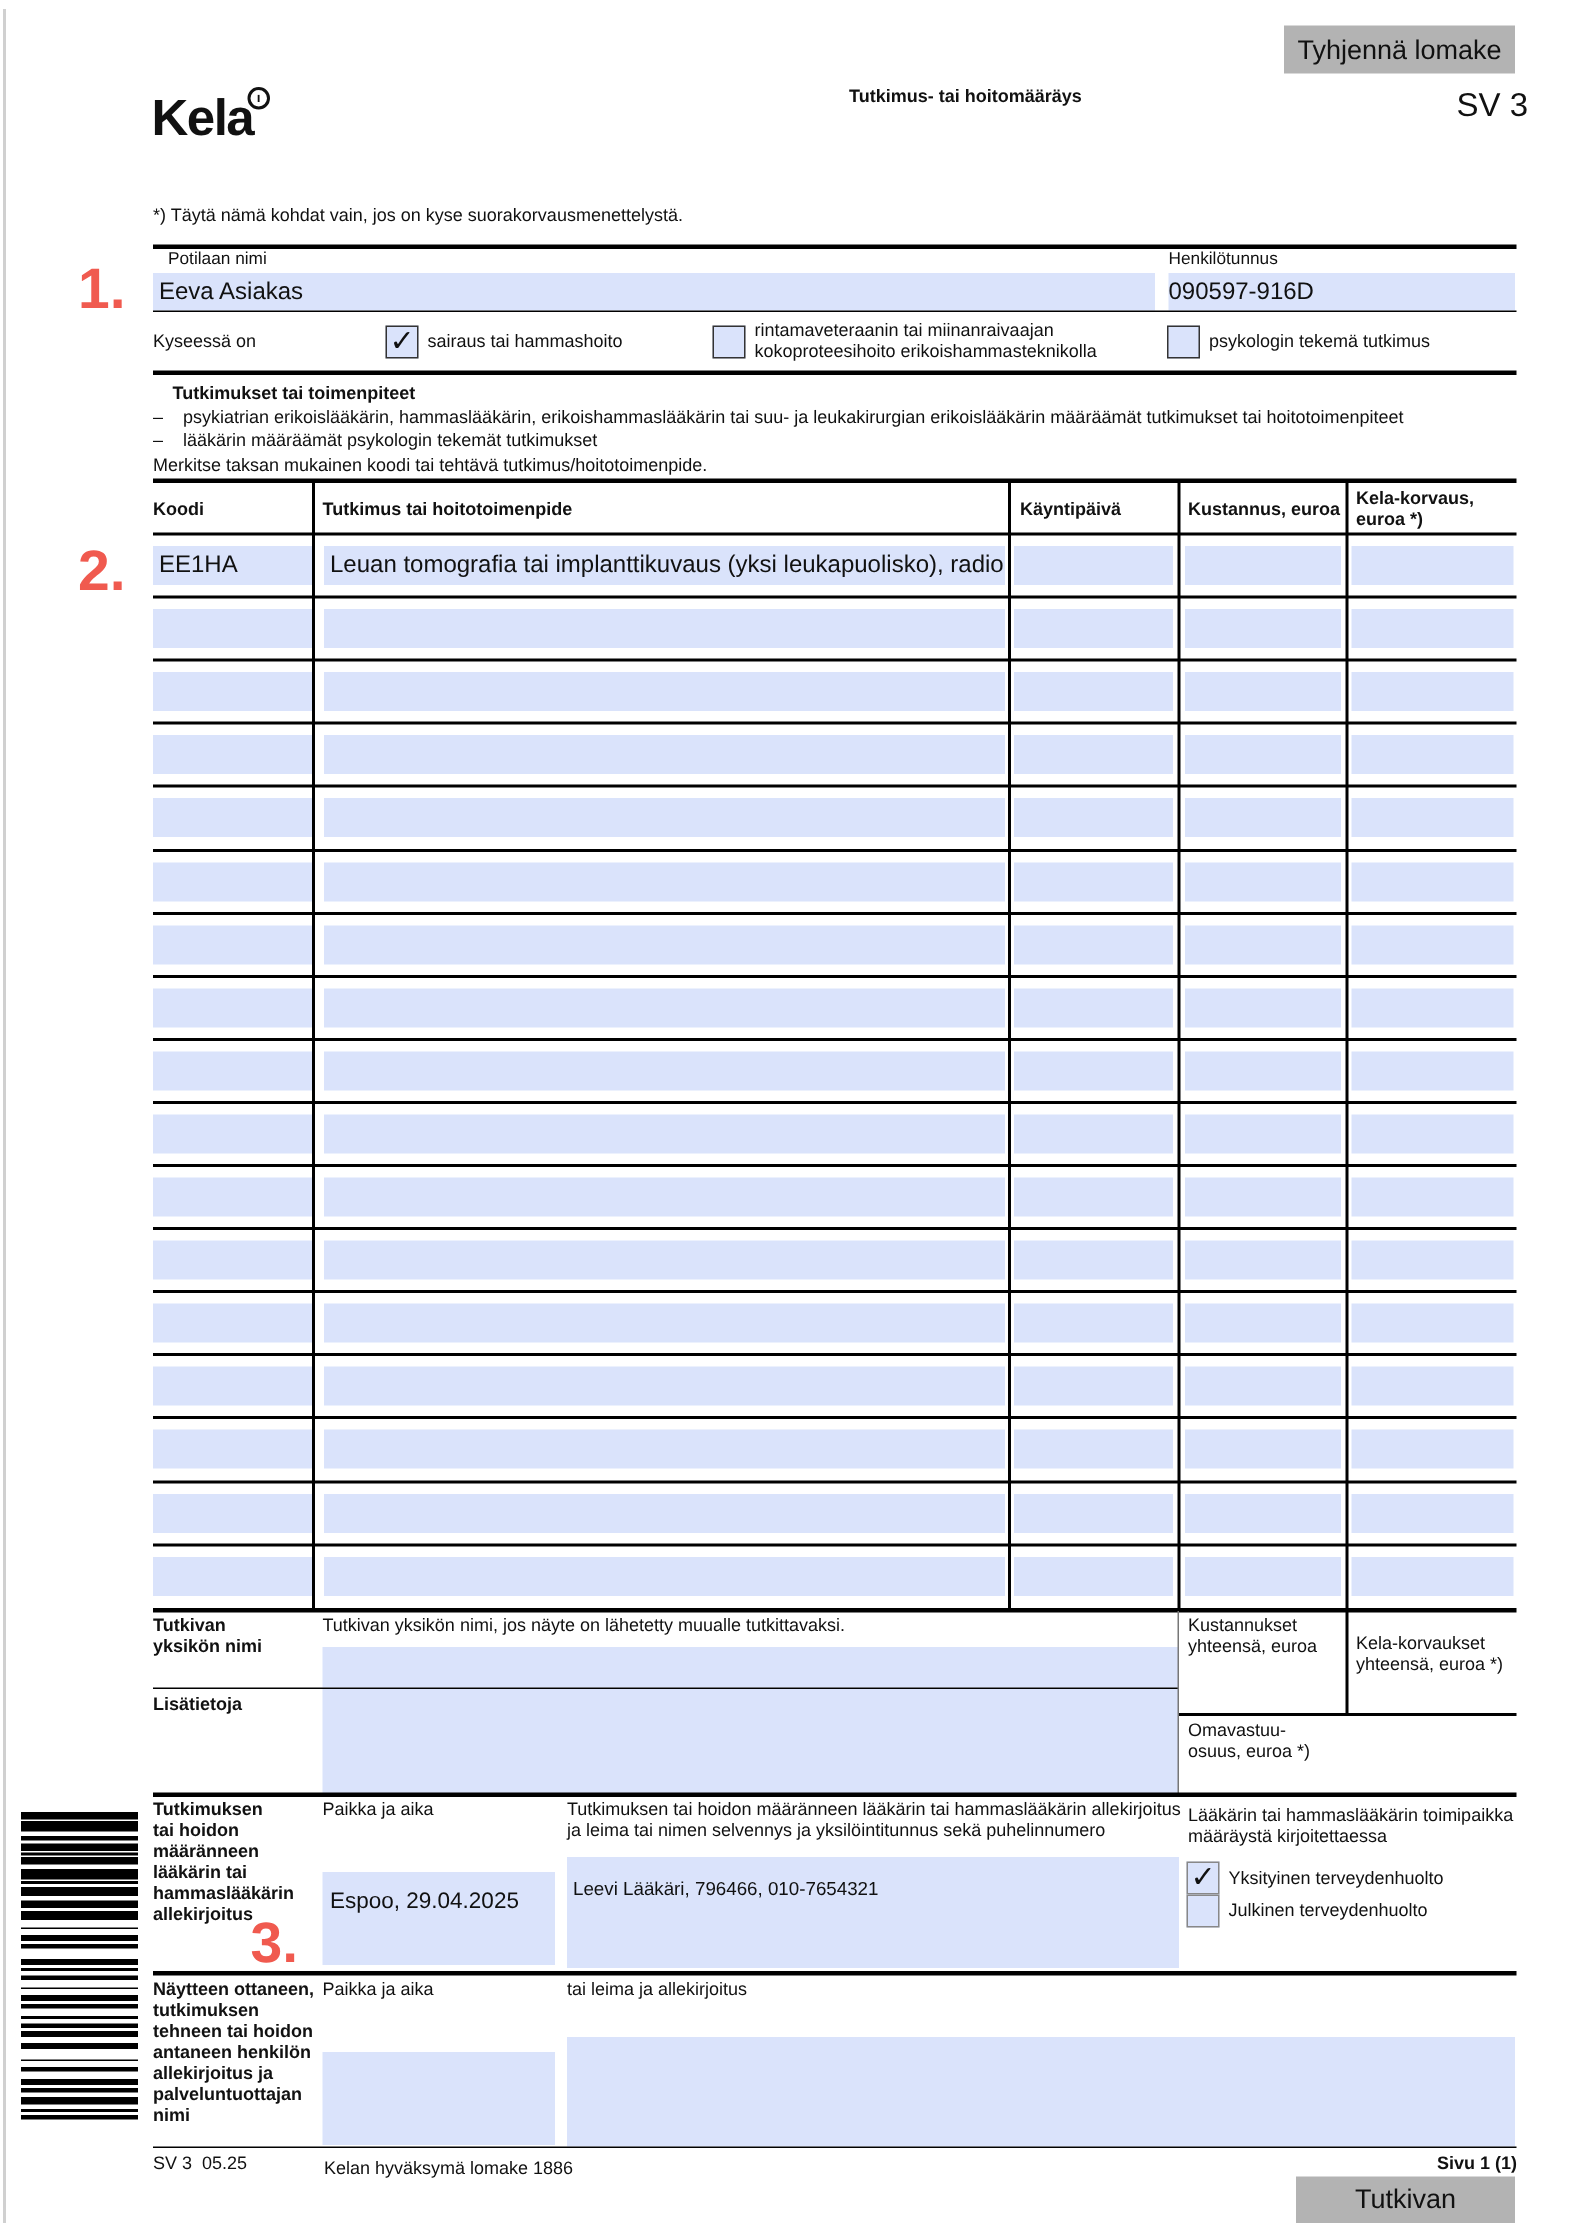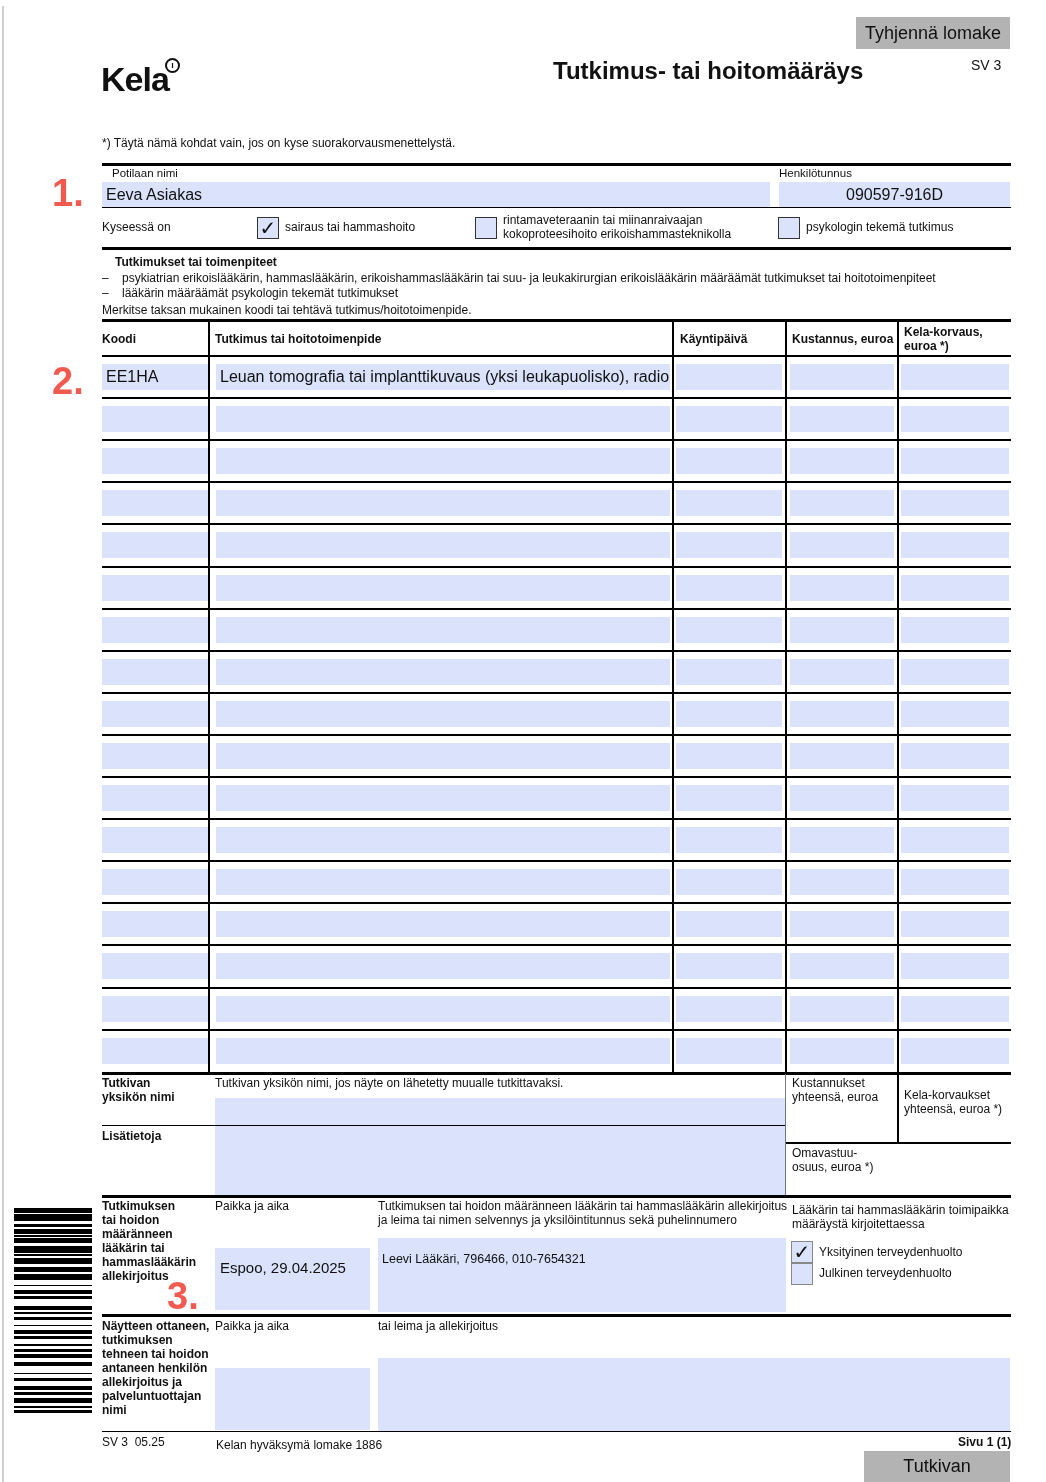--- a/index.html
+++ b/index.html
@@ -23,30 +23,30 @@
 </head>
 <body>
 
 <div class="left-edge"></div>
 
 <div class="abs gray-btn" style="left:856px;top:17px;width:154px;height:32px;line-height:32px;">Tyhjennä lomake</div>
 <div class="abs" style="left:101px;top:60px;">
   <span style="font-size:34px;font-weight:bold;letter-spacing:-1px;">Kela</span>
   <span style="position:absolute;left:64px;top:-2px;width:15px;height:15px;border:2.5px solid #111;border-radius:50%;font-size:9px;line-height:10px;text-align:center;font-weight:bold;">ı</span>
 </div>
-<div class="abs bold" style="left:553px;top:57px;font-size:24px;">Tutkimus- tai hoitomääräys</div>
-<div class="abs" style="left:971px;top:57px;font-size:14px;">SV 3</div>
+<div class="abs bold" style="left:566px;top:57px;font-size:12px;">Tutkimus- tai hoitomääräys</div>
+<div class="abs" style="left:971px;top:57px;font-size:22px;">SV 3</div>
 <div class="abs lbl" style="left:102px;top:136px;">*) Täytä nämä kohdat vain, jos on kyse suorakorvausmenettelystä.</div>
 
 <div class="hline" style="left:102px;top:163px;width:909px;height:3px;"></div>
 <div class="abs marker" style="left:52px;top:174px;">1.</div>
 <div class="abs lbl-s" style="left:112px;top:167px;">Potilaan nimi</div>
 <div class="abs field val" style="left:102px;top:182px;width:668px;height:25px;line-height:25px;padding-left:4px;">Eeva Asiakas</div>
 <div class="abs lbl-s" style="left:779px;top:167px;">Henkilötunnus</div>
-<div class="abs field val" style="left:779px;top:182px;width:231px;height:25px;line-height:25px;text-align:center;">090597-916D</div>
+<div class="abs field val" style="left:779px;top:182px;width:231px;height:25px;line-height:25px;text-align:left;">090597-916D</div>
 <div class="hline" style="left:102px;top:207px;width:909px;height:1px;"></div>
 
 <div class="abs lbl" style="left:102px;top:220px;">Kyseessä on</div>
 <div class="chk" style="left:257px;top:217px;">
   <span>✓</span>
 </div>
 <div class="abs lbl" style="left:285px;top:220px;">sairaus tai hammashoito</div>
 <div class="chk" style="left:475px;top:217px;"></div>
 <div class="abs lbl" style="left:503px;top:213px;">
   <div>rintamaveteraanin tai miinanraivaajan</div>

